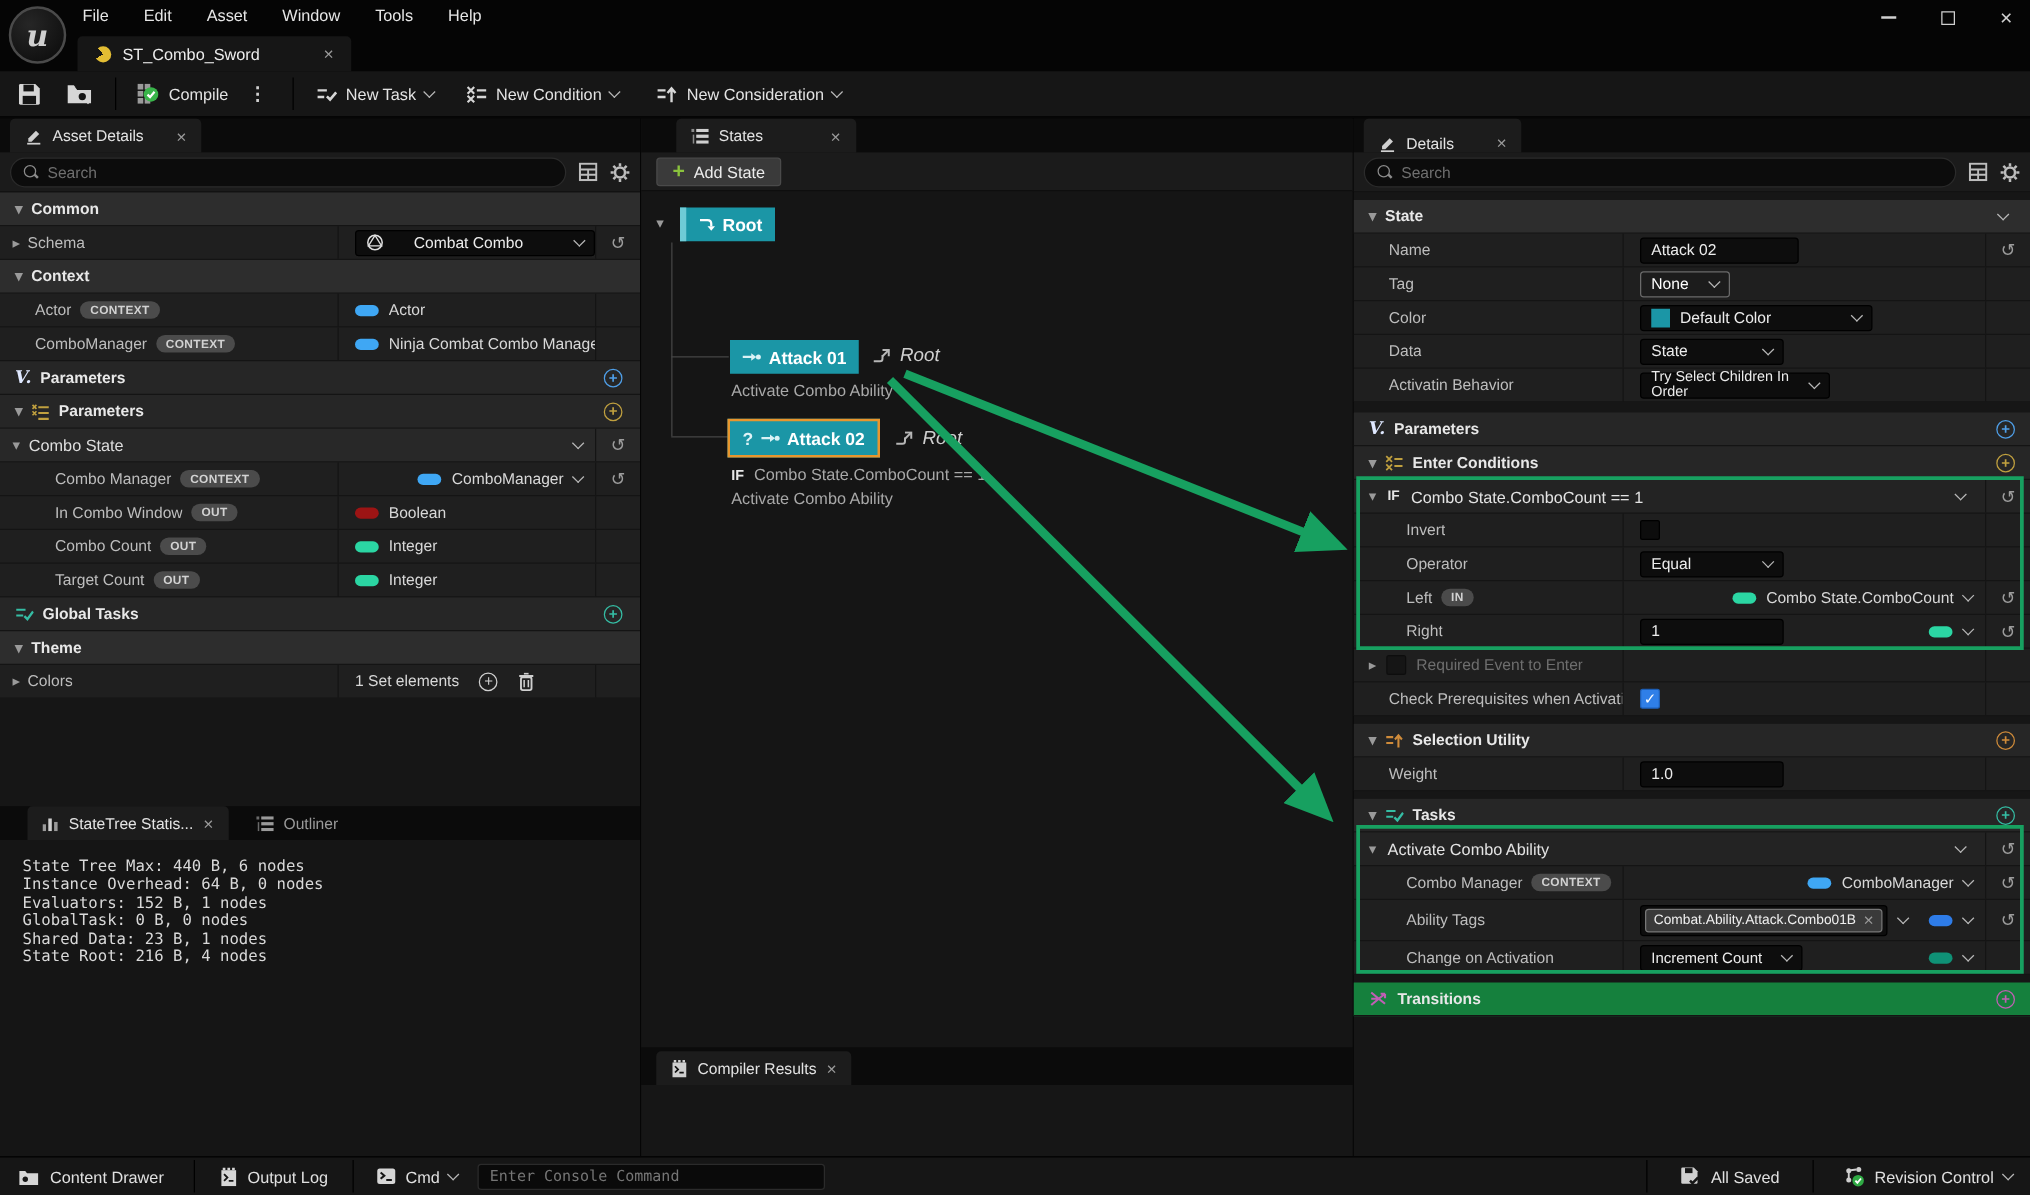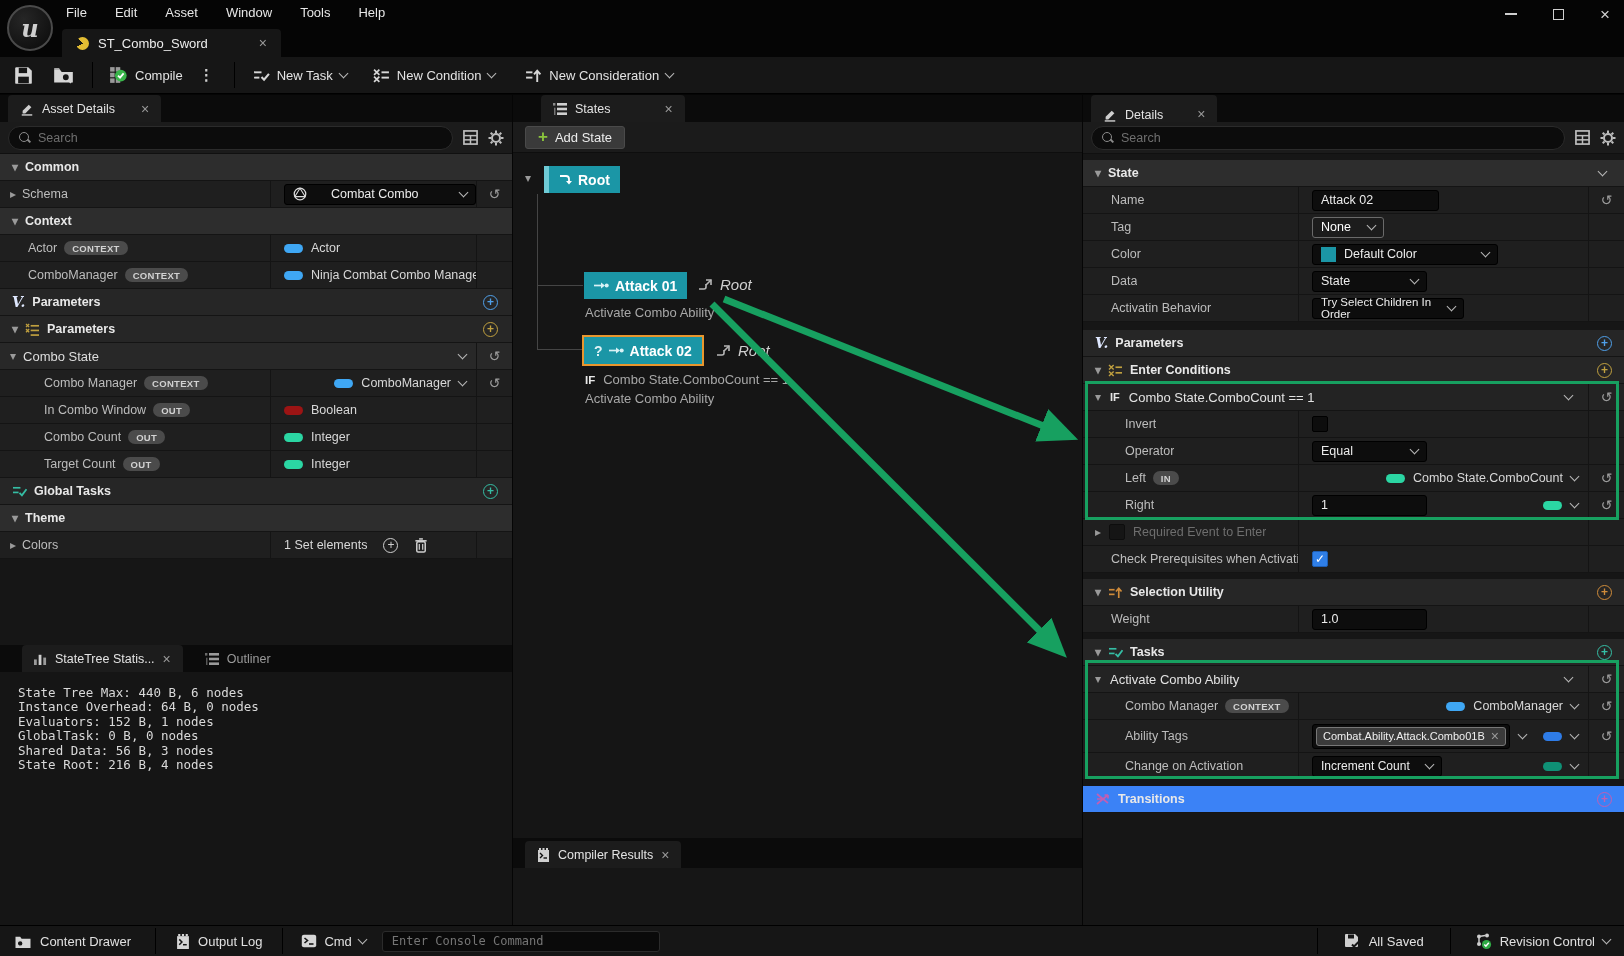--- a/index.html
+++ b/index.html
@@ -379,21 +379,21 @@
           <rect x="1.2" y="4.7" width="1.2" height="7.3" fill="#6a6a6a"></rect>
         </svg>
       <span>Outliner</span>
     </div>
   </div>
   <div style="padding:14px 0 0 18px;font-family:'DejaVu Sans Mono', monospace;font-size:12.5px;color:#d9d9d9;line-height:14.4px;">
     <div>State Tree Max: 440 B, 6 nodes</div>
     <div>Instance Overhead: 64 B, 0 nodes</div>
     <div>Evaluators: 152 B, 1 nodes</div>
     <div>GlobalTask: 0 B, 0 nodes</div>
-    <div>Shared Data: 56 B, 3 nodes</div>
+    <div>Shared Data: 23 B, 1 nodes</div>
     <div>State Root: 216 B, 4 nodes</div>
   </div>
 </div>
 
 <div class="abs" style="left:513px;top:95px;width:569px;height:830px;background:#151515;">
   <div class="tabstrip">
     <div class="ptab" style="margin-left:28px;">
       <svg width="14" height="12" viewBox="0 0 14 12">
           <rect x="4" y="0" width="10" height="2.6" fill="#cfcfcf"></rect>
           <rect x="4" y="4.7" width="10" height="2.6" fill="#cfcfcf"></rect>
@@ -785,21 +785,21 @@
         <span class="chev"></span>
       </div>
       <span class="flex" style="gap:9px;">
         <span class="pill teal"></span>
         <span class="chev"></span>
       </span>
     </div>
     <div class="rstcol"></div>
   </div>
   <div style="height:6px;background:#161616;"></div>
-  <div class="cat" style="background:#3b82f6;">
+  <div class="cat" style="background:#15803d;">
     <svg width="16" height="14" viewBox="0 0 16 14">
         <path d="M2 12 L8 7 M2 7 L8 7 M2 2 L8 7" stroke="#c05fb4" stroke-width="1.7" fill="none"></path>
         <path d="M8 7 L13 3 M13 3 l-3.5 0 M13 3 l0 3.5" stroke="#c05fb4" stroke-width="1.7" fill="none"></path>
         <path d="M8 7 L13 11" stroke="#c05fb4" stroke-width="1.7"></path>
       </svg>
     <span>Transitions</span>
     <span class="plus pink" style="margin-left:auto;margin-right:12px;"></span>
   </div>
 </div>
 

